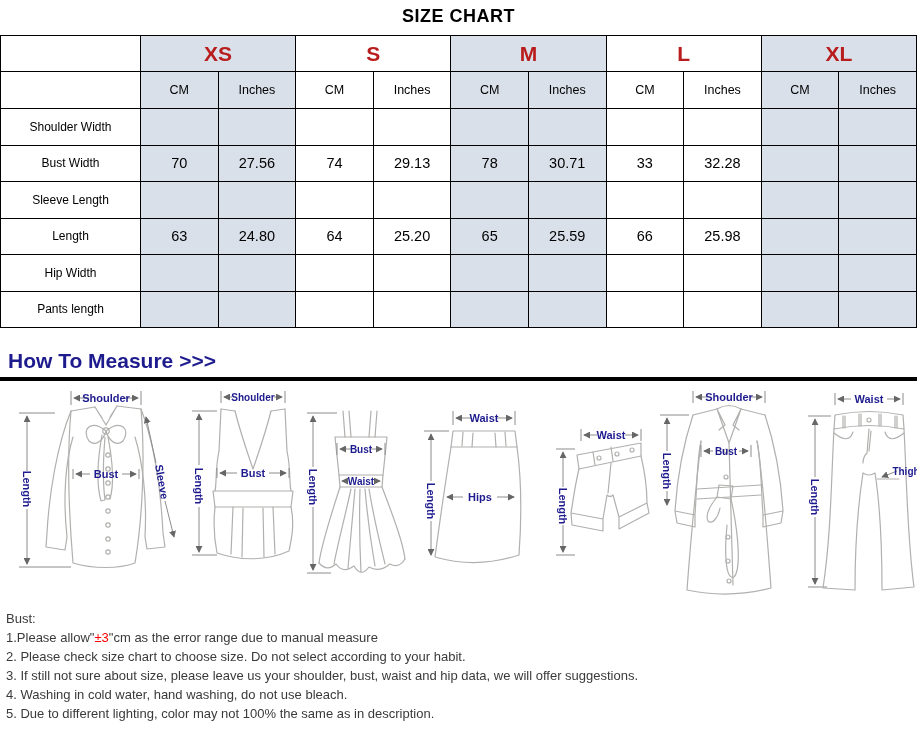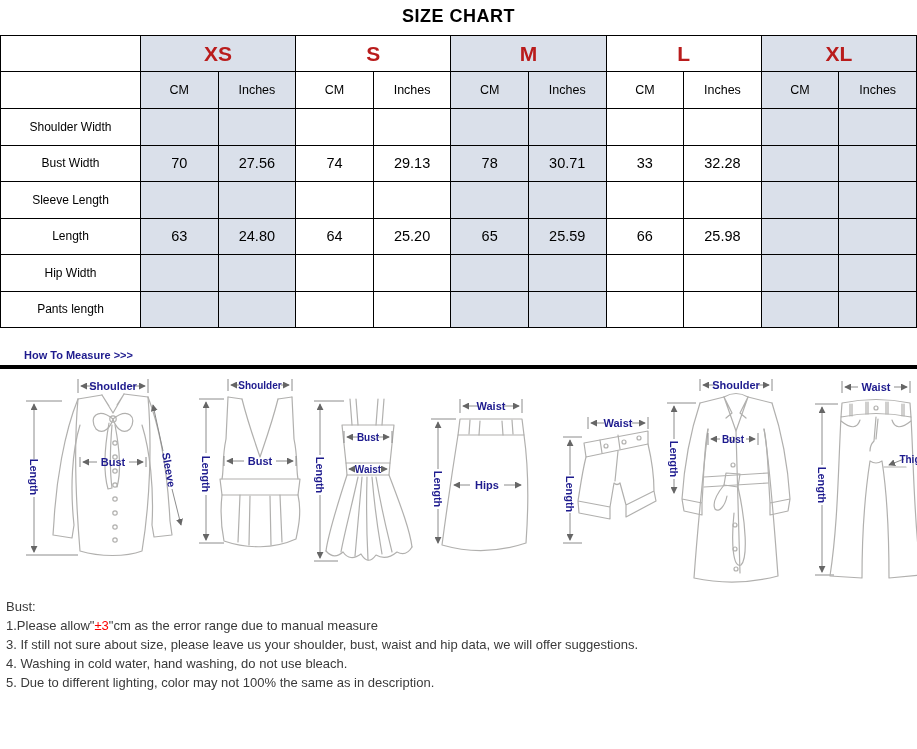--- a/index.html
+++ b/index.html
@@ -35,35 +35,35 @@
   th.size-name { font-size:21px; font-weight:bold; color:#b91c1c; height:36px; }
   th.unit      { font-size:12.5px; font-weight:normal; height:37px; }
   th.rowlabel  { font-size:12px; font-weight:normal; background:#fff; }
   td.cell      { font-size:14.5px; }
   tbody tr { height:36.5px; }
   .shade { background:#dae0ea; }
   th.corner { background:#fff; }
   
   .measure-head {
     color:#1e1b8e;
-    font-size:11px;
+    font-size:21px;
     font-weight:bold;
-    padding-left:24px;
+    padding-left:8px;
     margin-top:21px;
   }
   .divider {
     height:4px;
     background:#000;
     margin-top:4px;
     width:917px;
   }
   .diagrams {
     display:flex;
     align-items:flex-start;
-    padding-left:20px;
+    padding-left:13px;
     margin-top:4px;
     height:221px;
   }
   .diagrams svg { display:block; flex:0 0 auto; }
   svg .g { fill:none; stroke:#b1b0ae; stroke-width:1.2; stroke-linecap:round; stroke-linejoin:round; }
   svg .d { fill:none; stroke:#8c8c8c; stroke-width:1; }
   svg .lbl {
     fill:#1e1b8e; font-weight:bold; font-size:11px;
     font-family:"Liberation Sans", sans-serif;
     text-anchor:middle;
@@ -408,16 +408,17 @@
     <path class="g" d="M74,94 L96,94"></path>
     <path class="d" d="M94,86 L79,92" marker-end="url(#ar7)"></path>
     <text class="lbl lbl-s" x="103" y="90">Thigh</text>
   </svg>
 
 </div>
 
 <div class="notes">
   <div>Bust:</div>
   <div><span>1.Please allow"</span><span class="hl">±3</span><span>"cm as the error range due to manual measure</span></div>
+  <div>2. Please check size chart to choose size. Do not select according to your habit.</div>
   <div>3. If still not sure about size, please leave us your shoulder, bust, waist and hip data, we will offer suggestions.</div>
   <div>4. Washing in cold water, hand washing, do not use bleach.</div>
   <div>5. Due to different lighting, color may not 100% the same as in description.</div>
 </div>
 
 </body></html>

